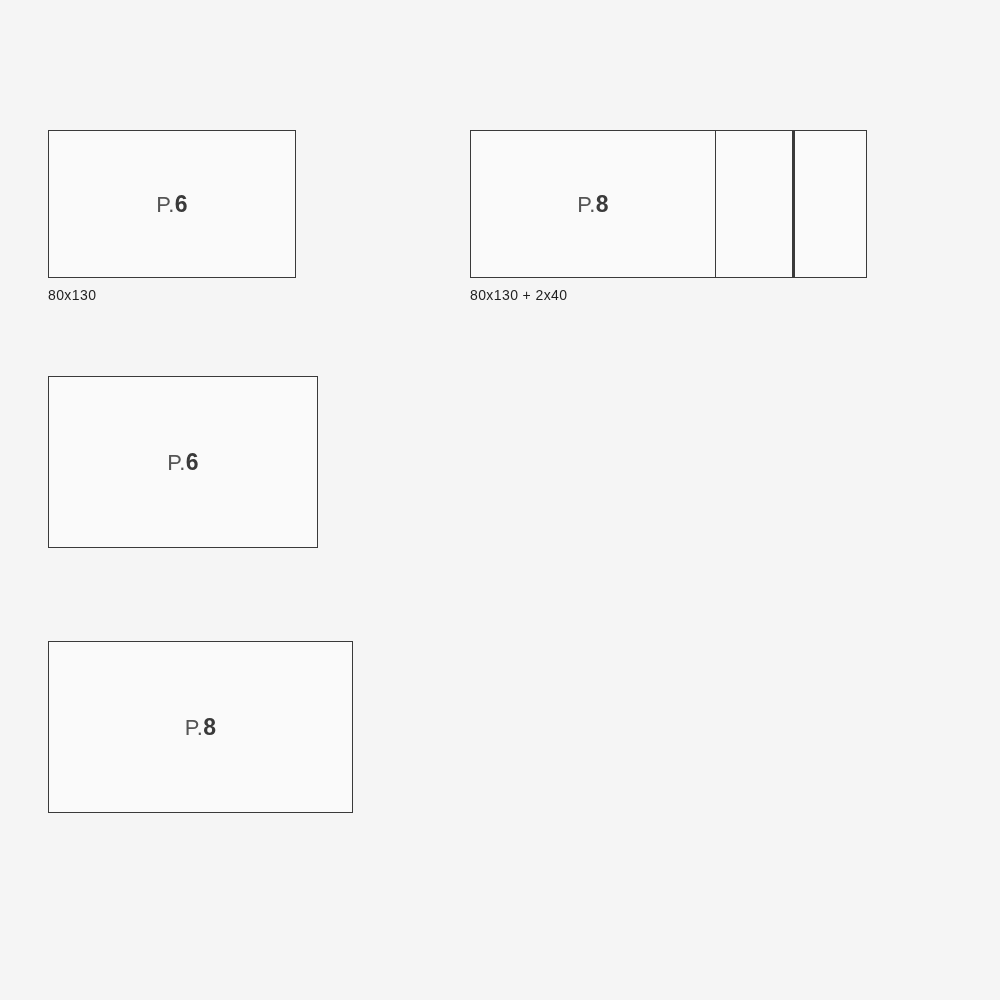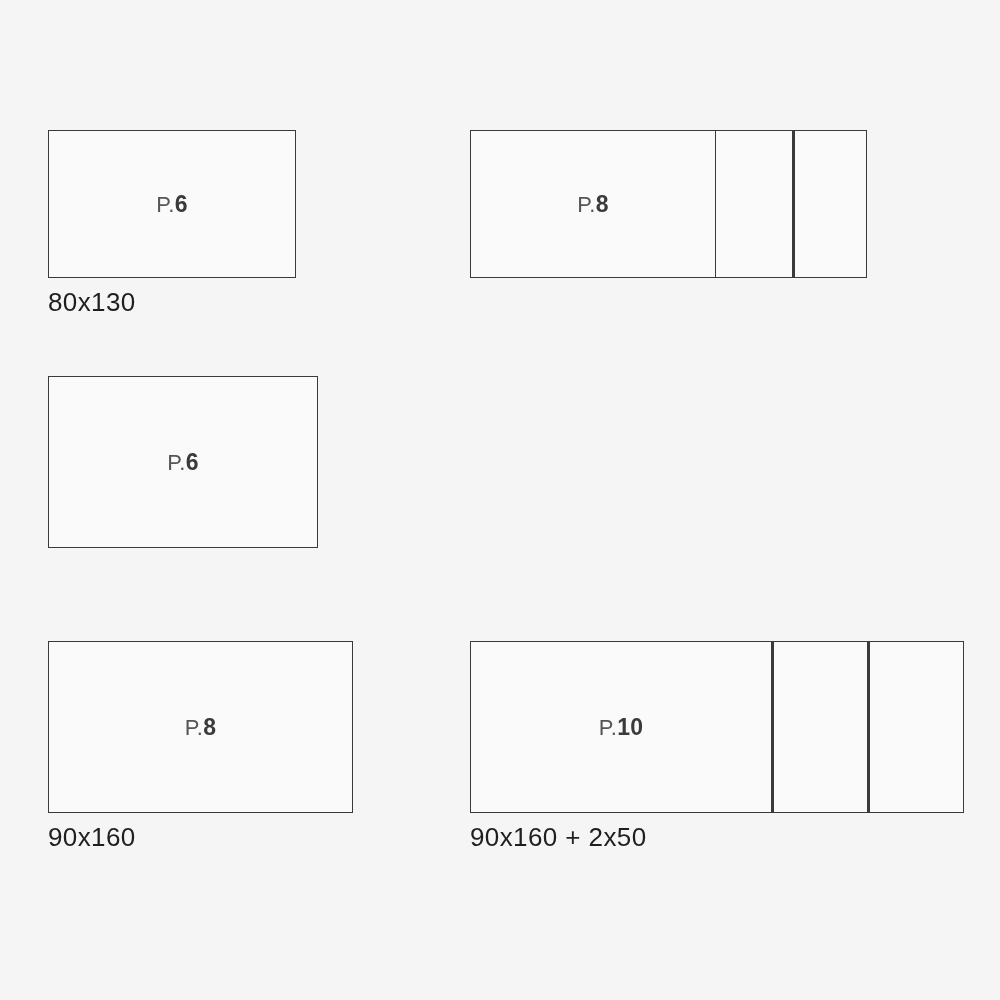--- a/index.html
+++ b/index.html
@@ -47,21 +47,21 @@
     color: #555;
     letter-spacing: 0.2px;
   }
   .panel-label .num {
     font-weight: bold;
     color: #3a3a3a;
     font-size: 23px;
   }
   .caption {
     margin-top: 9px;
-    font-size: 26px;
+    font-size: 14px;
     color: #1f1f1f;
     letter-spacing: 0.4px;
     white-space: nowrap;
   }
 </style>
 </head>
 <body>
 
 <div class="canvas" id="canvas">
     <div class="diagram-item" style="left: 48px; top: 130px;">
@@ -73,41 +73,31 @@
       <div class="caption">80x130</div>
     </div>
     <div class="diagram-item" style="left: 470px; top: 130px;">
       <div class="panel-row">
         <div class="panel" style="width: 246px; height: 148px;">
           <div class="panel-label"><span>P.</span><span class="num">8</span></div>
         </div>
         <div class="panel" style="width: 77px; height: 148px;"></div>
         <div class="panel thick-left" style="width: 74px; height: 148px;"></div>
       </div>
+      <div class="caption">80x130 + 2x40</div>
     </div>
     <div class="diagram-item" style="left: 48px; top: 376px;">
       <div class="panel-row">
         <div class="panel" style="width: 270px; height: 172px;">
           <div class="panel-label"><span>P.</span><span class="num">6</span></div>
         </div>
       </div>
     </div>
     <div class="diagram-item" style="left: 470px; top: 376px;">
     </div>
     <div class="diagram-item" style="left: 48px; top: 641px;">
       <div class="panel-row">
         <div class="panel" style="width: 305px; height: 172px;">
           <div class="panel-label"><span>P.</span><span class="num">8</span></div>
         </div>
       </div>
-      <div class="caption">90x160</div>
-    </div>
-    <div class="diagram-item" style="left: 470px; top: 641px;">
-      <div class="panel-row">
-        <div class="panel" style="width: 302px; height: 172px;">
-          <div class="panel-label"><span>P.</span><span class="num">10</span></div>
-        </div>
-        <div class="panel thick-left" style="width: 96px; height: 172px;"></div>
-        <div class="panel thick-left" style="width: 96px; height: 172px;"></div>
-      </div>
-      <div class="caption">90x160 + 2x50</div>
     </div>
   </div>
 
 </body></html>

